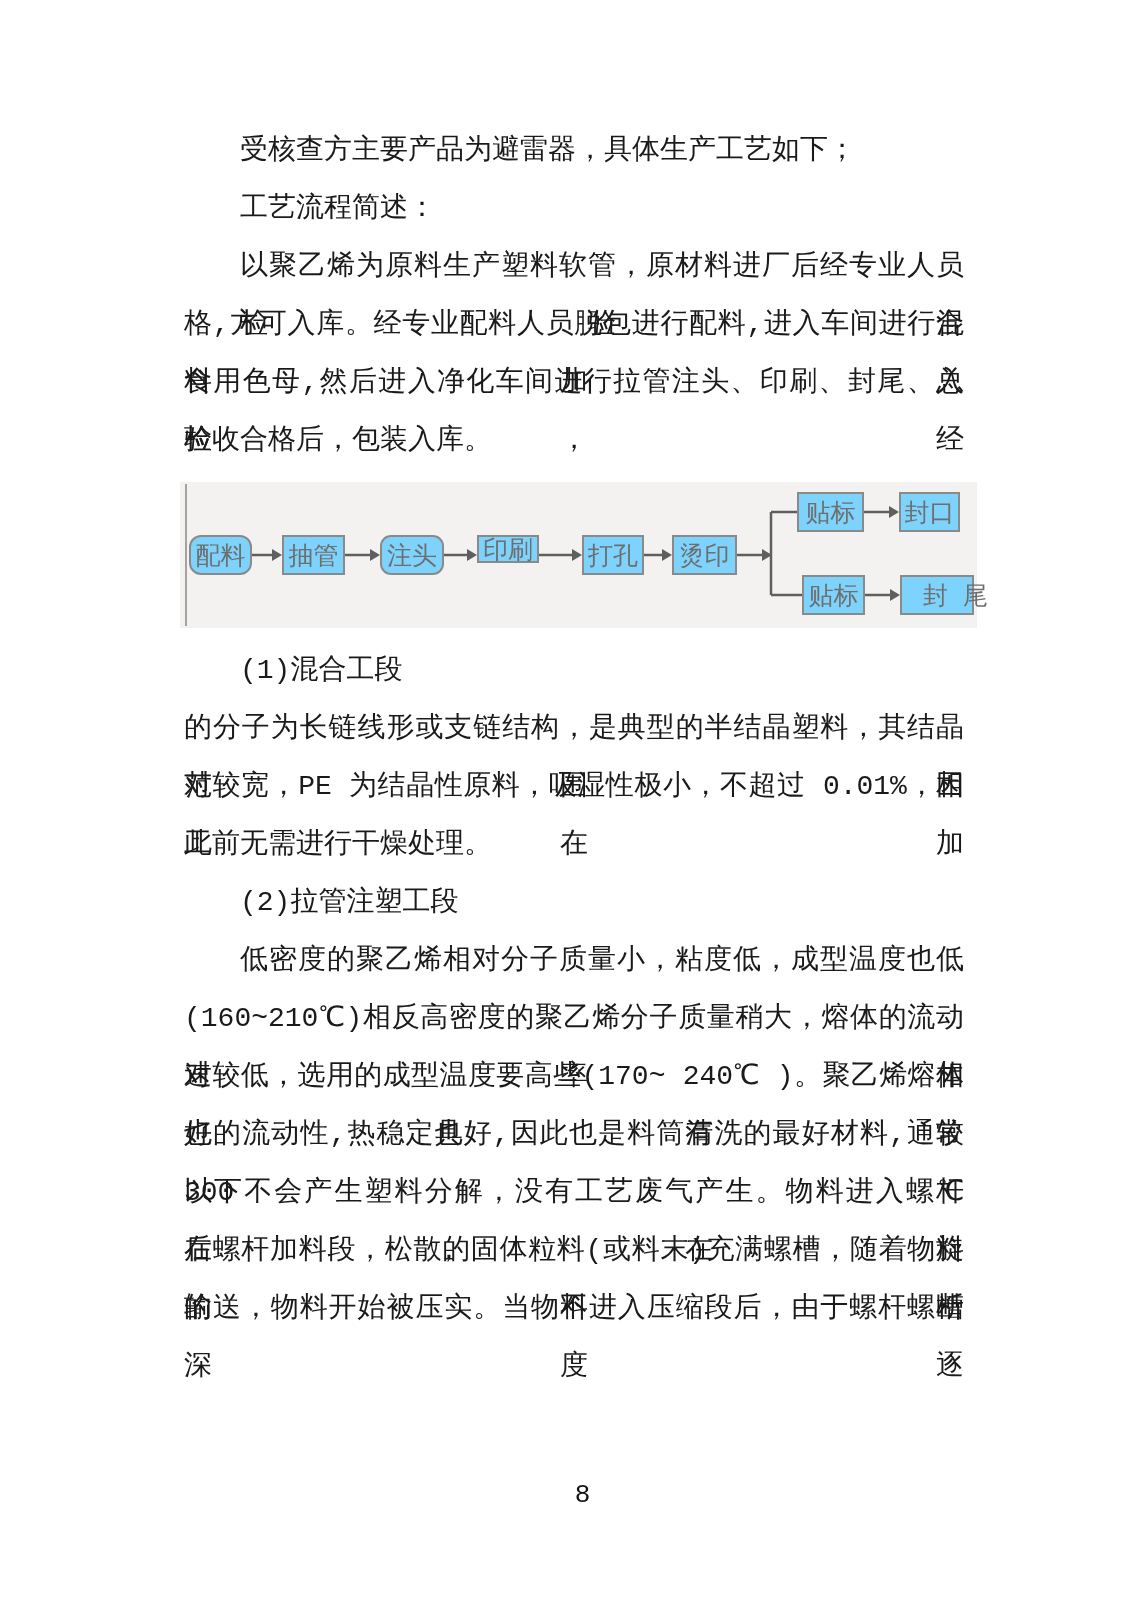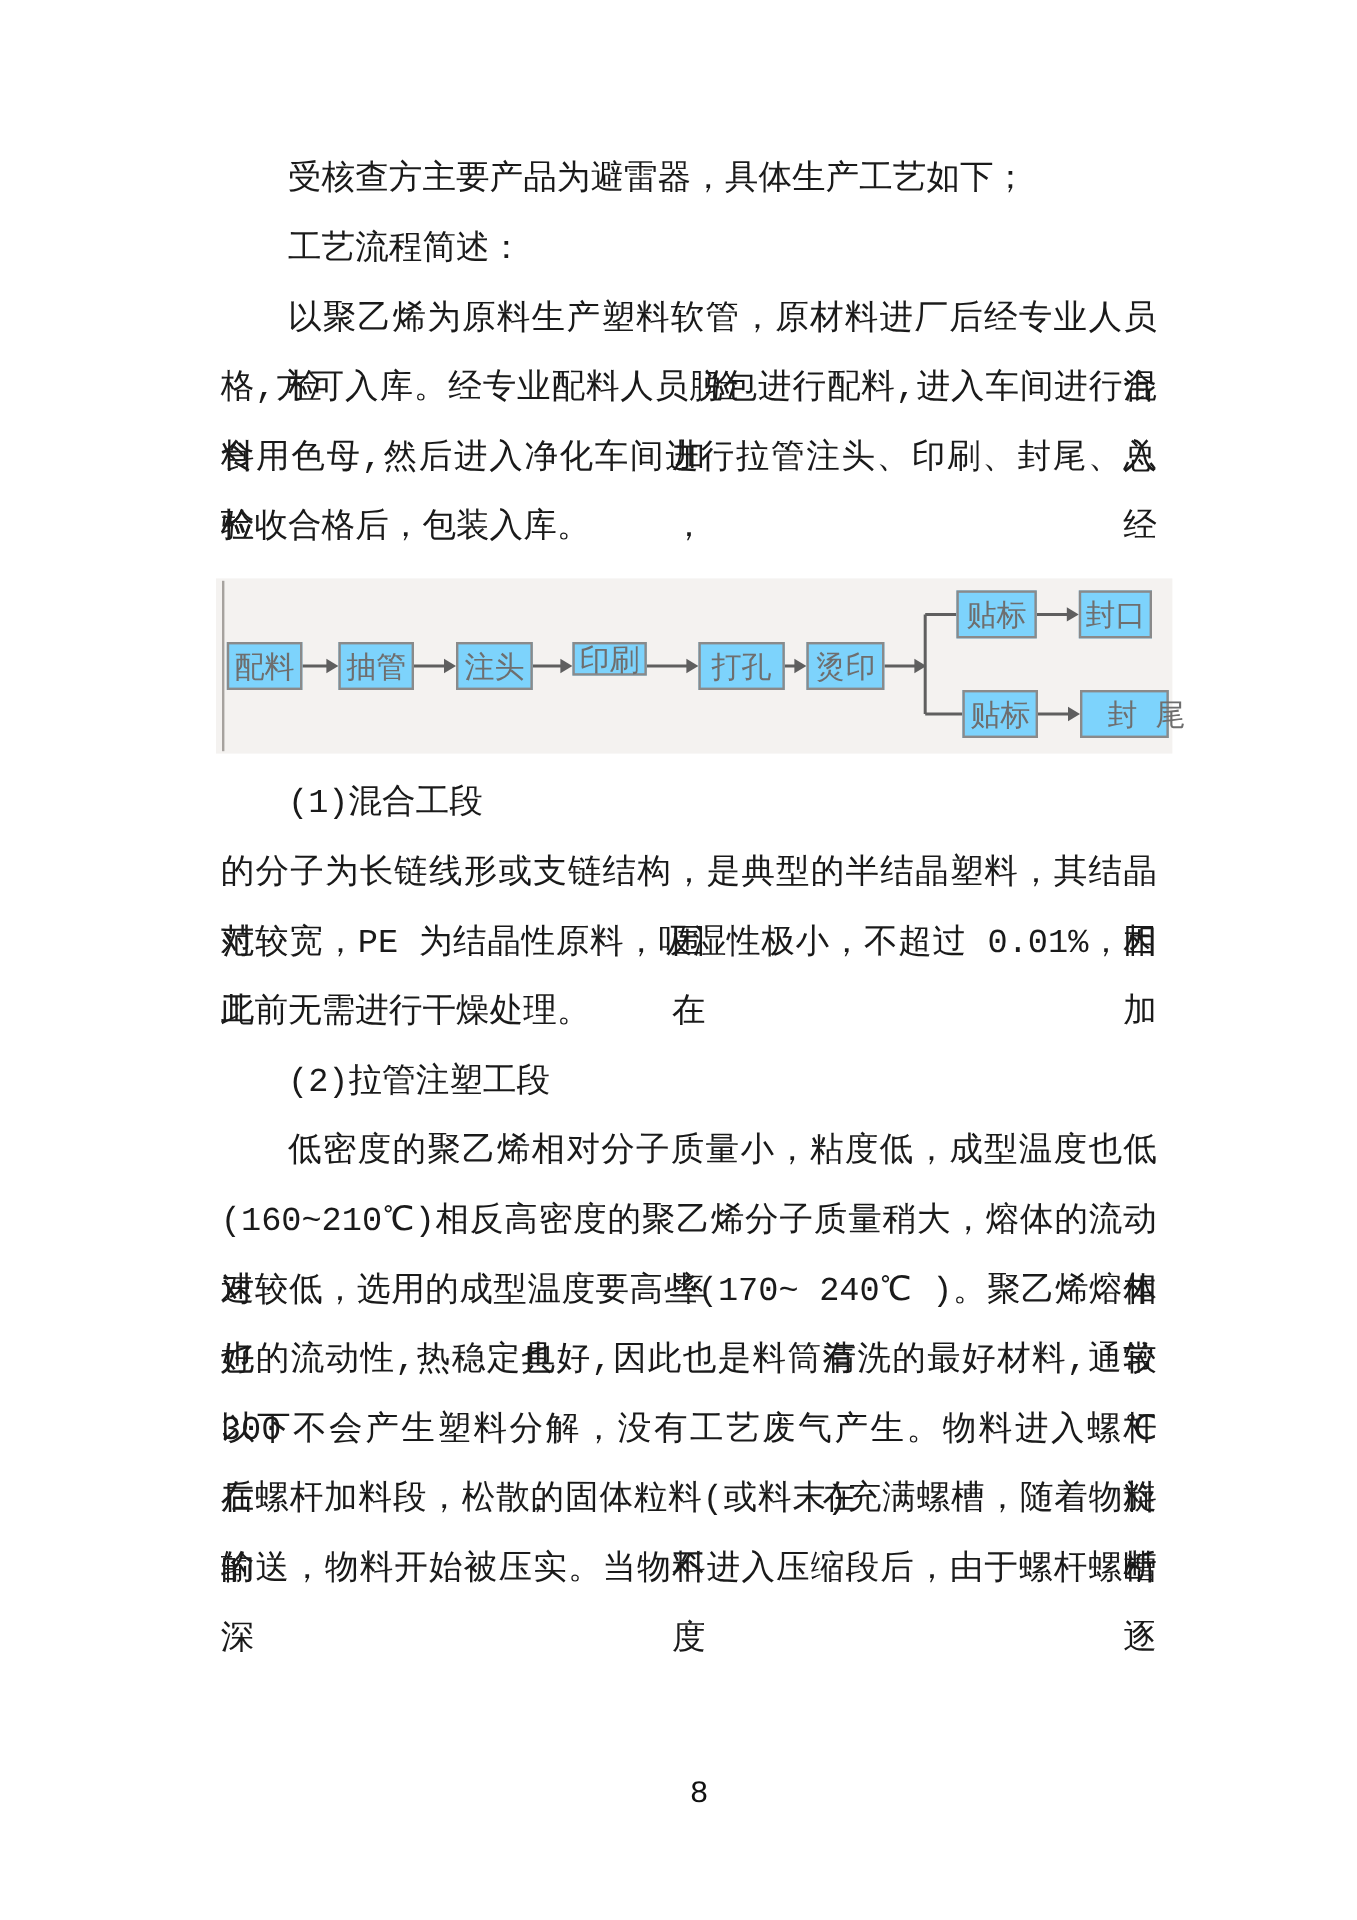--- a/index.html
+++ b/index.html
@@ -98,25 +98,25 @@
           <line x1="557" y1="73" x2="583" y2="73" stroke="#5f5f5f" stroke-width="2.5"></line>
           <polygon points="582,67 582,79 592,73" fill="#5f5f5f"></polygon>
           <line x1="591" y1="30" x2="591" y2="113" stroke="#5f5f5f" stroke-width="2.5"></line>
           <line x1="591" y1="30" x2="617" y2="30" stroke="#5f5f5f" stroke-width="2.5"></line>
           <line x1="684" y1="30" x2="710" y2="30" stroke="#5f5f5f" stroke-width="2.5"></line>
           <polygon points="709,24 709,36 719,30" fill="#5f5f5f"></polygon>
           <line x1="591" y1="113" x2="622" y2="113" stroke="#5f5f5f" stroke-width="2.5"></line>
           <line x1="685" y1="113" x2="711" y2="113" stroke="#5f5f5f" stroke-width="2.5"></line>
           <polygon points="710,107 710,119 720,113" fill="#5f5f5f"></polygon>
         </svg>
-    <div class="fc-box" style="left: 9px; top: 53px; width: 63px; height: 40px;">配料</div>
+    <div class="fc-box" style="left: 9px; top: 53px; width: 63px; height: 40px; border-radius: 12px;">配料</div>
         <div class="fc-box" style="left: 102px; top: 53px; width: 63px; height: 40px;">抽管</div>
-        <div class="fc-box" style="left: 200px; top: 53px; width: 64px; height: 40px;">注头</div>
+        <div class="fc-box" style="left: 200px; top: 53px; width: 64px; height: 40px; border-radius: 11px;">注头</div>
         <div class="fc-box" style="left: 297px; top: 53px; width: 62px; height: 28px;">印刷</div>
-        <div class="fc-box" style="left: 402px; top: 53px; width: 72px; height: 40px;">打孔</div>
+        <div class="fc-box" style="left: 402px; top: 53px; width: 62px; height: 40px;">打孔</div>
         <div class="fc-box" style="left: 492px; top: 53px; width: 65px; height: 40px;">烫印</div>
         <div class="fc-box" style="left: 617px; top: 10px; width: 67px; height: 40px;">贴标</div>
         <div class="fc-box" style="left: 719px; top: 10px; width: 61px; height: 40px;">封口</div>
         <div class="fc-box" style="left: 622px; top: 93px; width: 63px; height: 40px;">贴标</div>
         <div class="fc-box" style="left: 720px; top: 93px; width: 74px; height: 40px; padding-left: 37px;">封 尾</div>
       </div>
 
     <div id="block-after">
         <div class="line indent">(1)混合工段</div>
         <div class="line justify">的分子为长链线形或支链结构，是典型的半结晶塑料，其结晶范围相</div>

